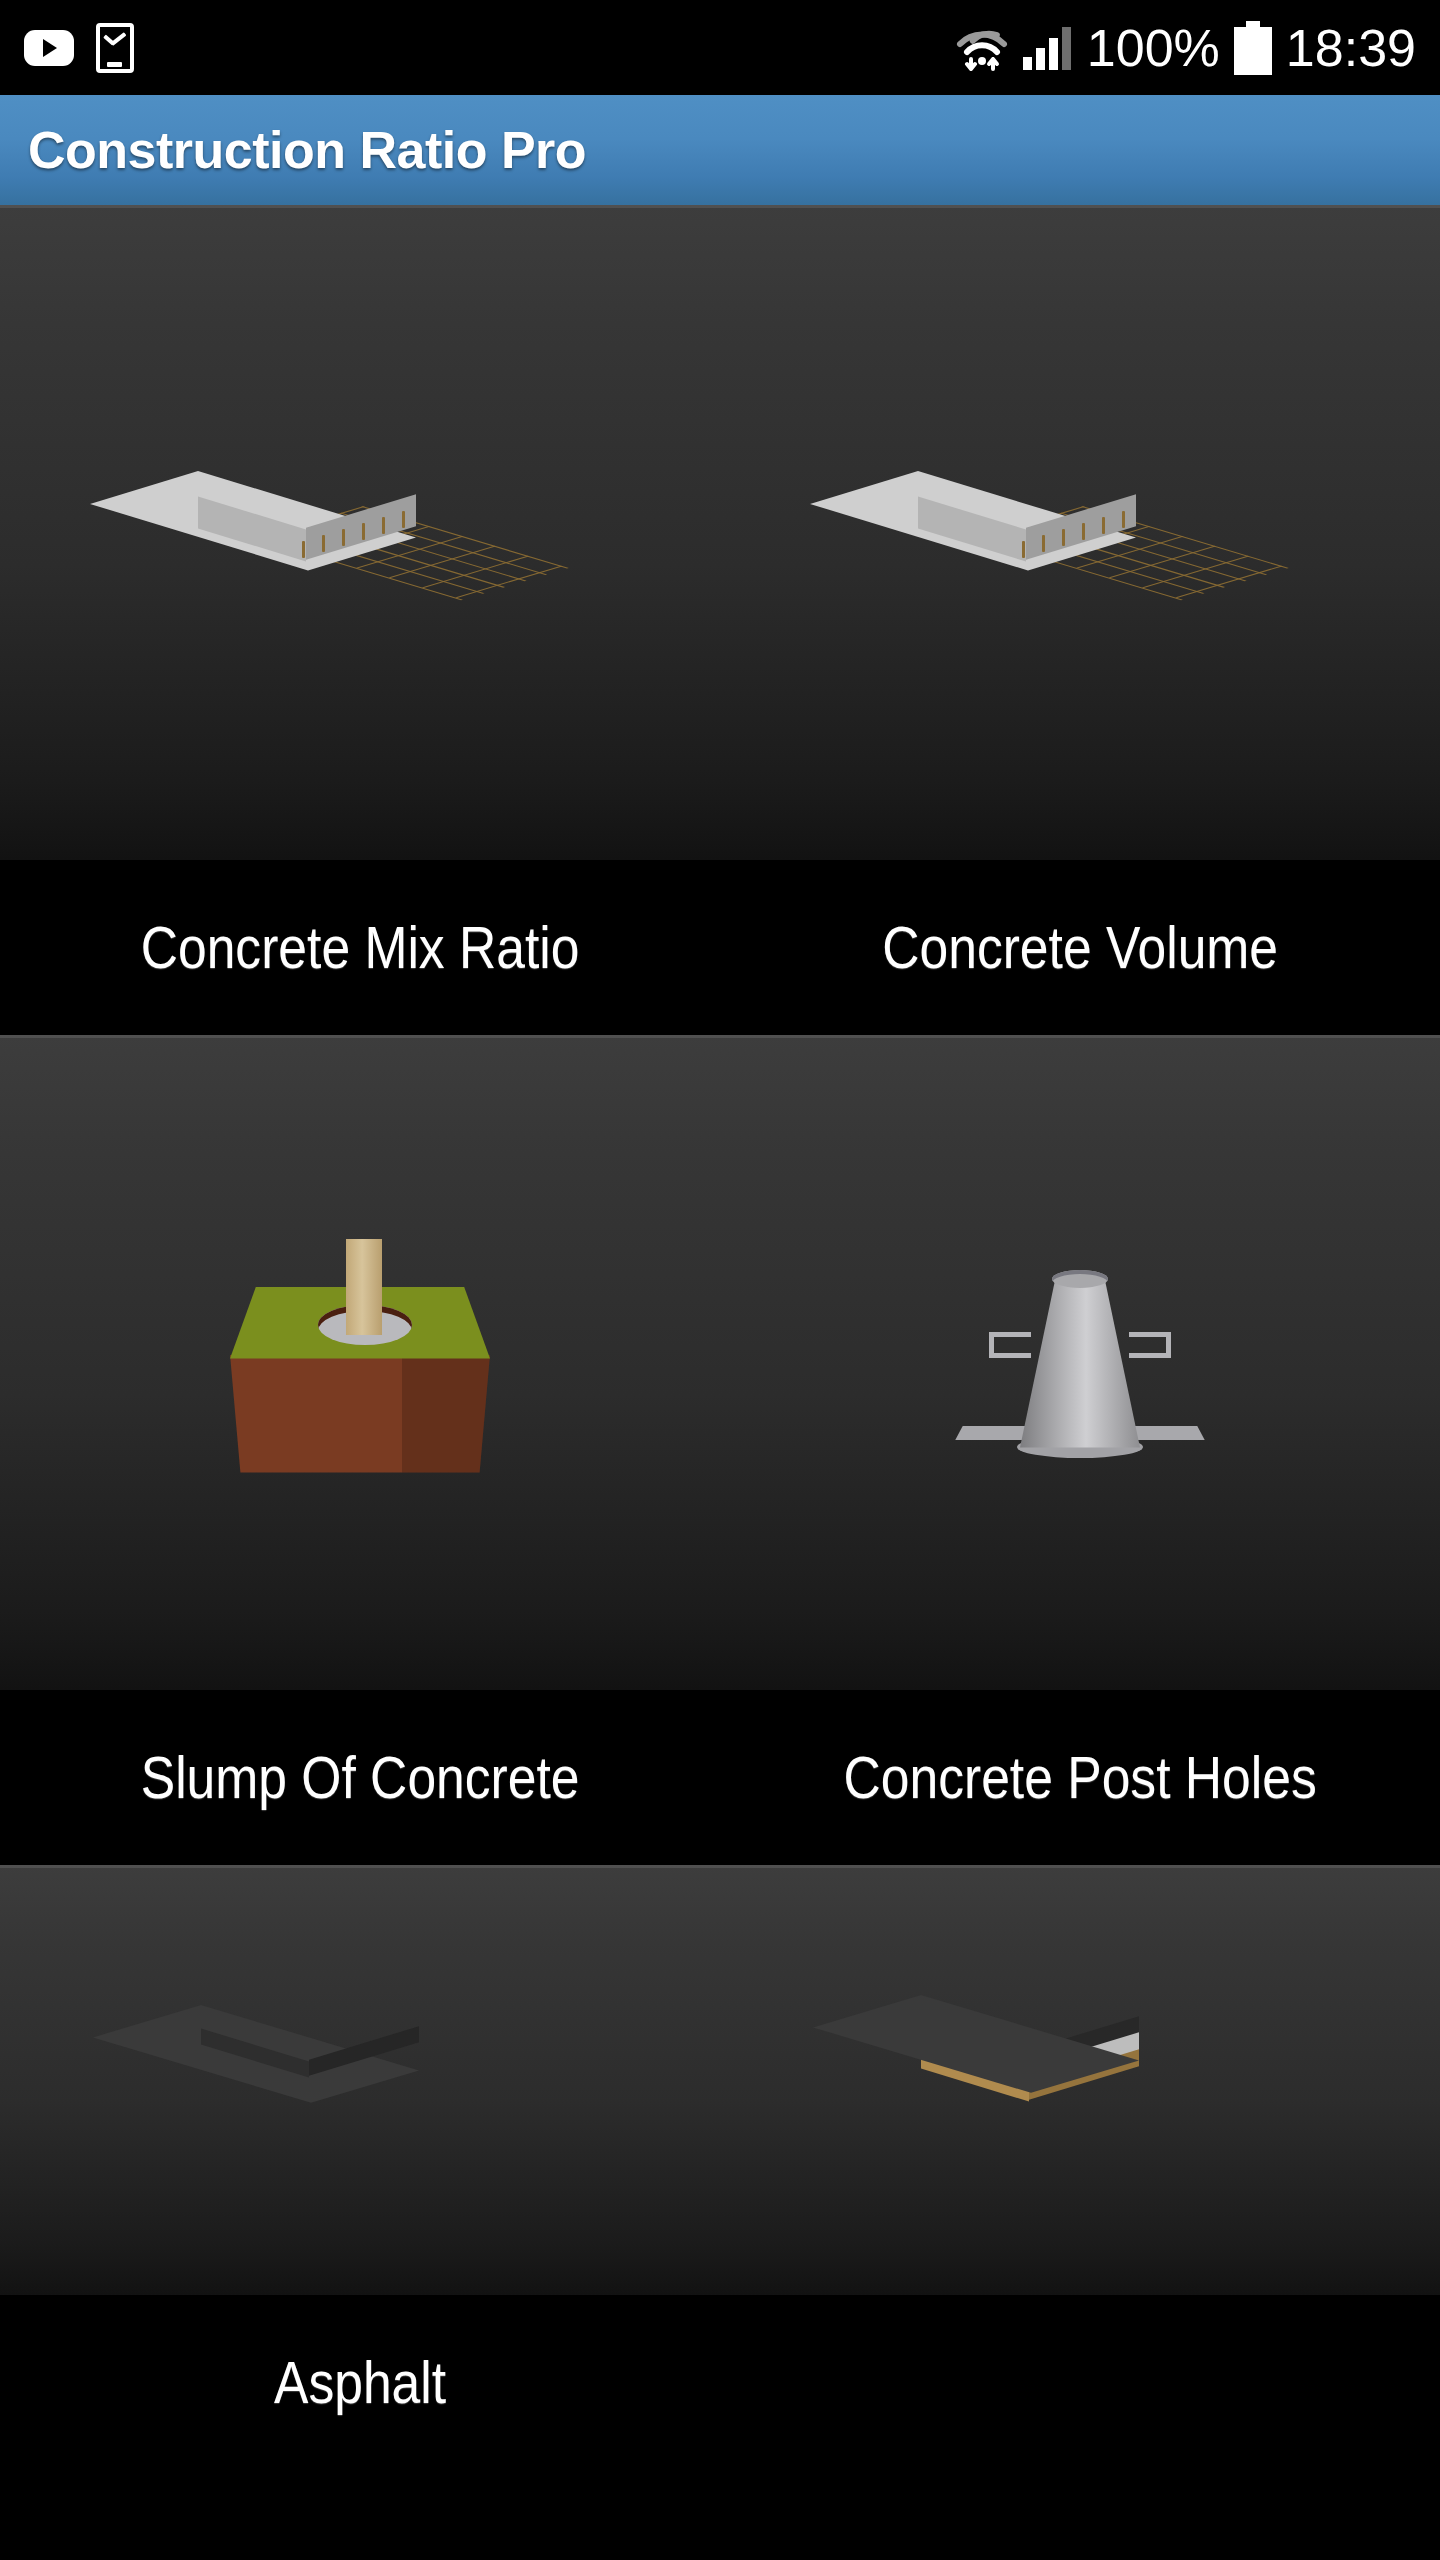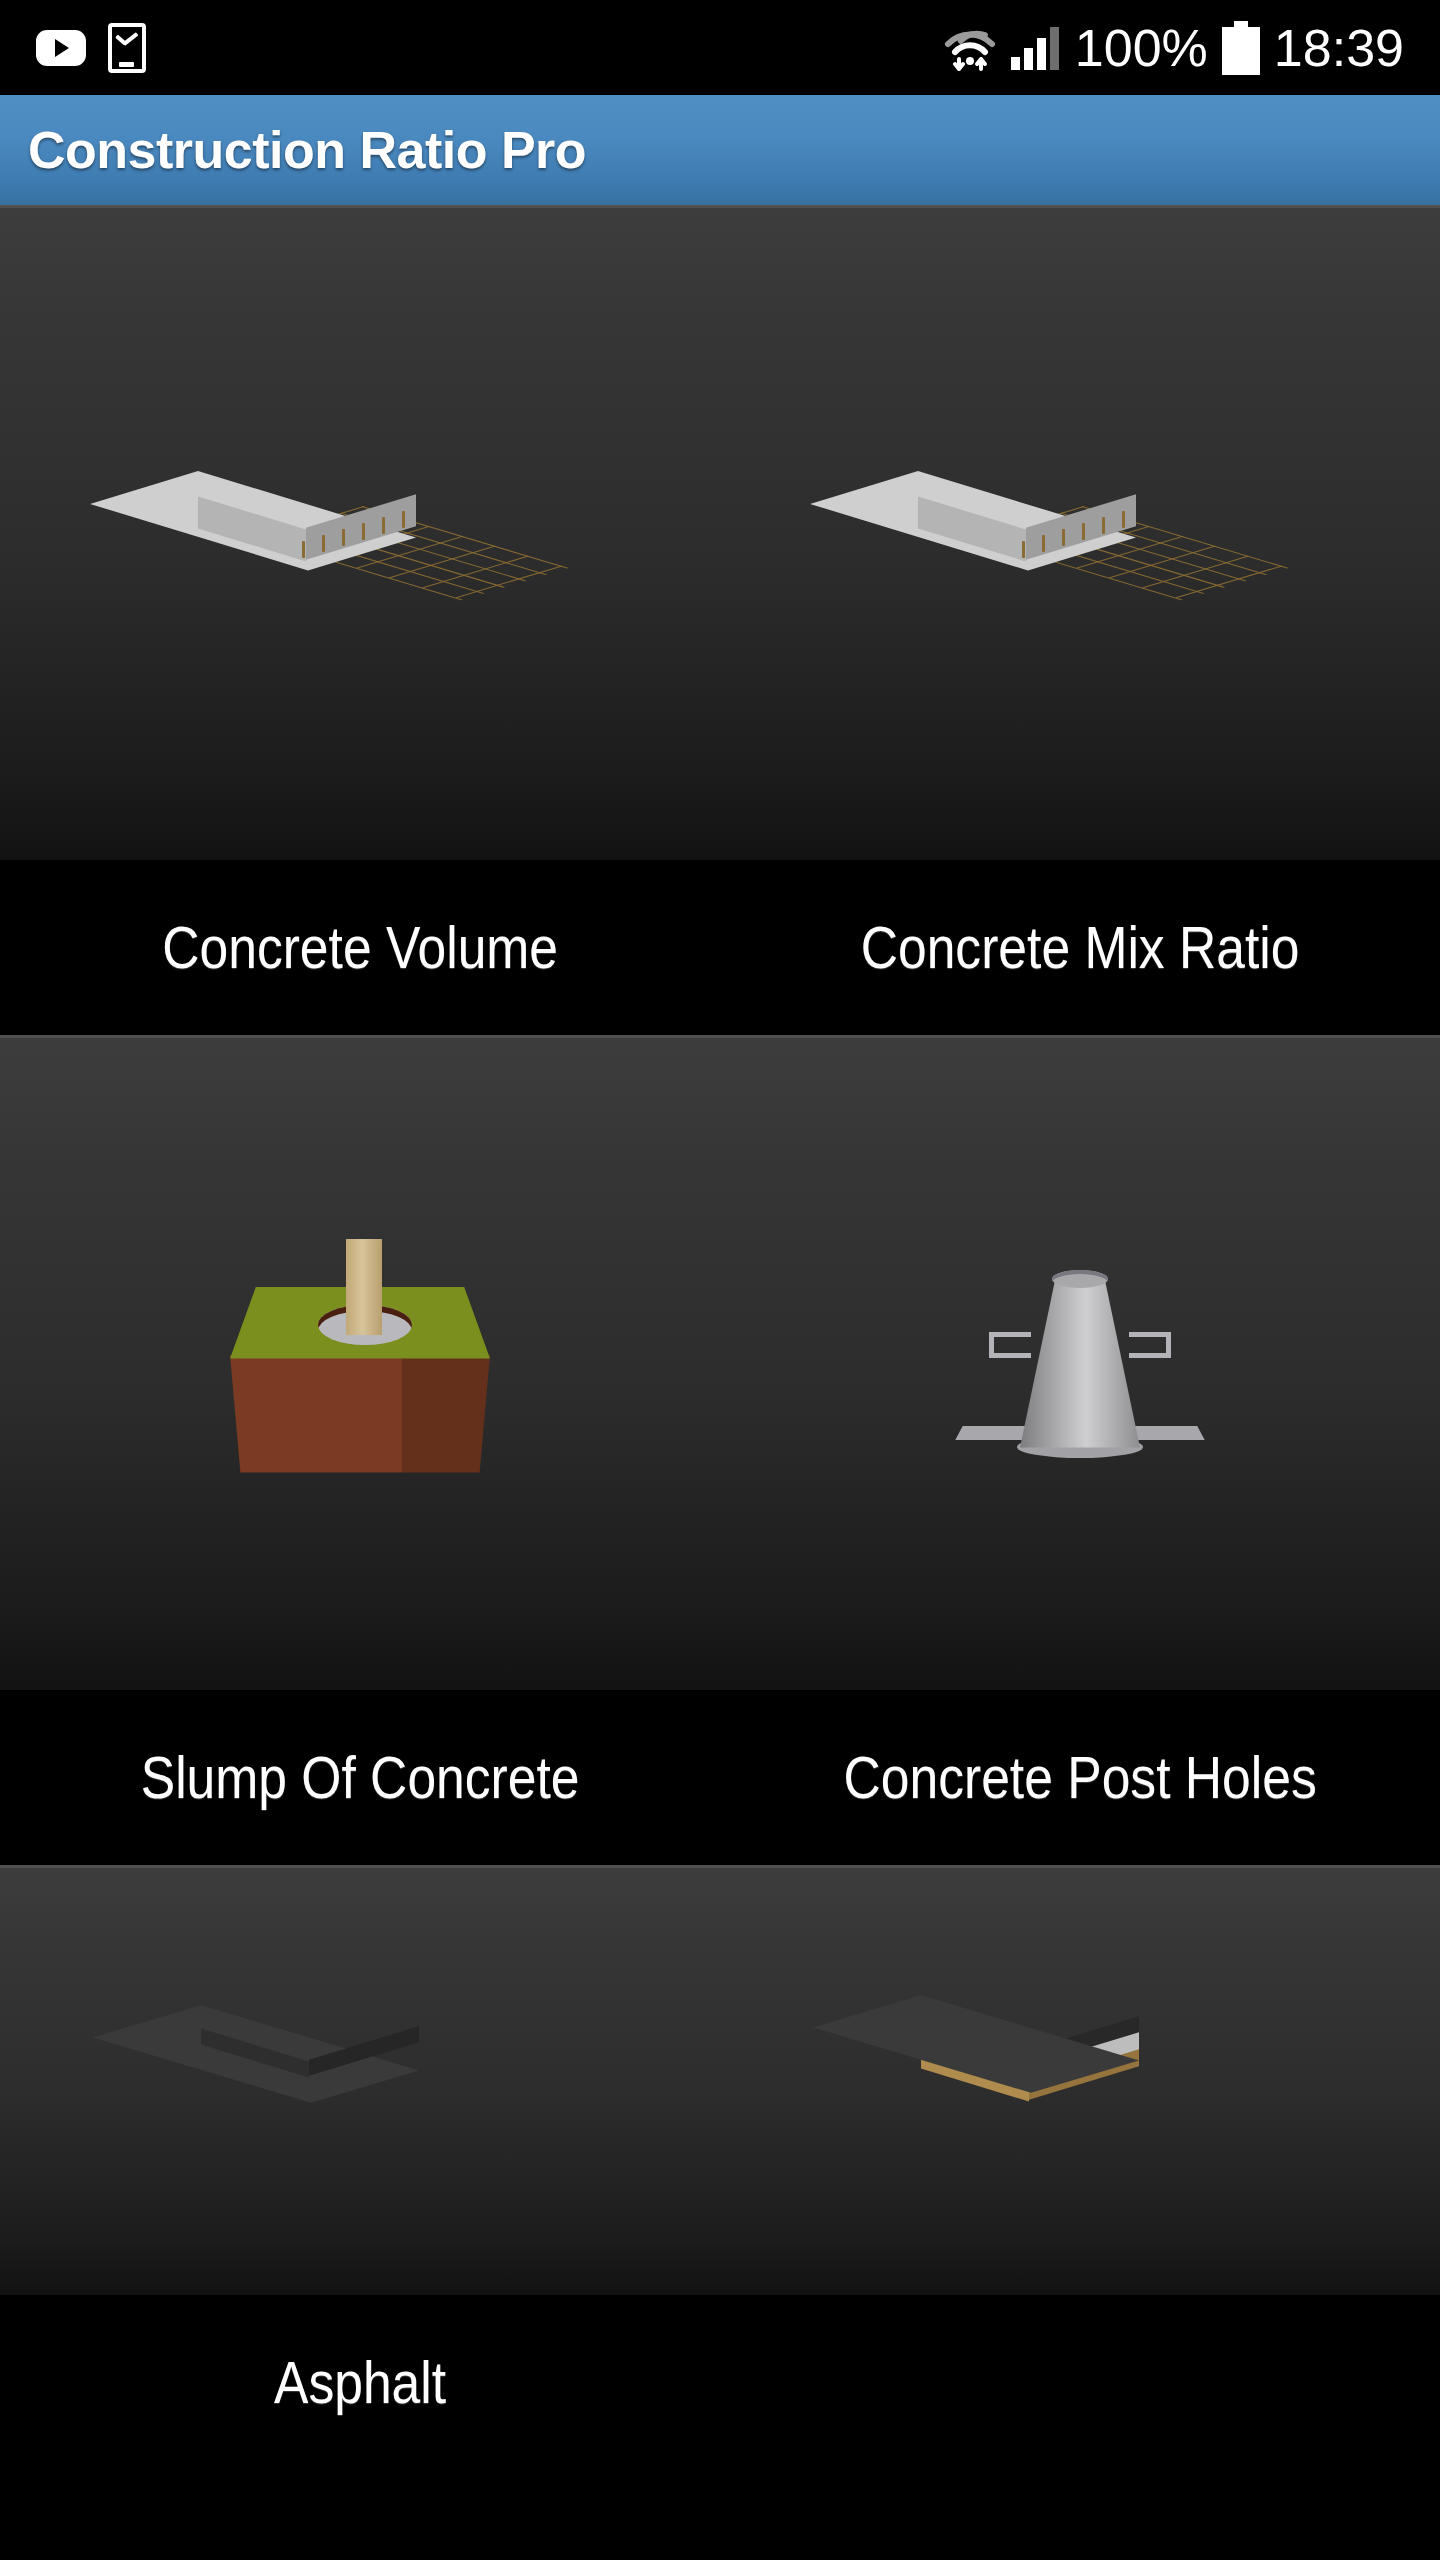--- a/index.html
+++ b/index.html
@@ -9,21 +9,21 @@
     font-family:"Liberation Sans", sans-serif;
     overflow:hidden;
   }
 
   
   .statusbar{
     position:relative;
     height:95px; width:1440px;
     background:#000;
     display:flex; align-items:center;
-    padding:0 36px;
+    padding:0 24px;
   }
   .sb-left{ display:flex; align-items:center; gap:22px; }
   .sb-right{ margin-left:auto; display:flex; align-items:center; gap:14px; }
   .sb-text{
     color:#fff; font-size:52px; font-weight:400;
     letter-spacing:0px; line-height:1;
     font-family:"Liberation Sans", sans-serif;
   }
   .icon-yt{ width:50px; height:36px; position:relative; }
   .icon-yt .body{
@@ -367,24 +367,24 @@
             <i style="left:40px; top:18px;"></i>
               <i style="left:60px; top:12px;"></i>
             <i style="left:80px; top:6px;"></i>
               <i style="left:100px;top:0px;"></i>
           </div>
         </div>
       </div>
     </div>
     <div class="row-labels">
       <div class="cell-label">
+        <span>Concrete Mix Ratio</span>
+      </div>
+      <div class="cell-label">
         <span>Concrete Volume</span>
-      </div>
-      <div class="cell-label">
-        <span>Concrete Mix Ratio</span>
       </div>
     </div>
   </div>
 
   <div class="grid-row">
     <div class="row-images">
       <div class="cell-img">
         <div class="art-post">
           <div class="ph-soil"></div>
           <div class="ph-grass"></div>

